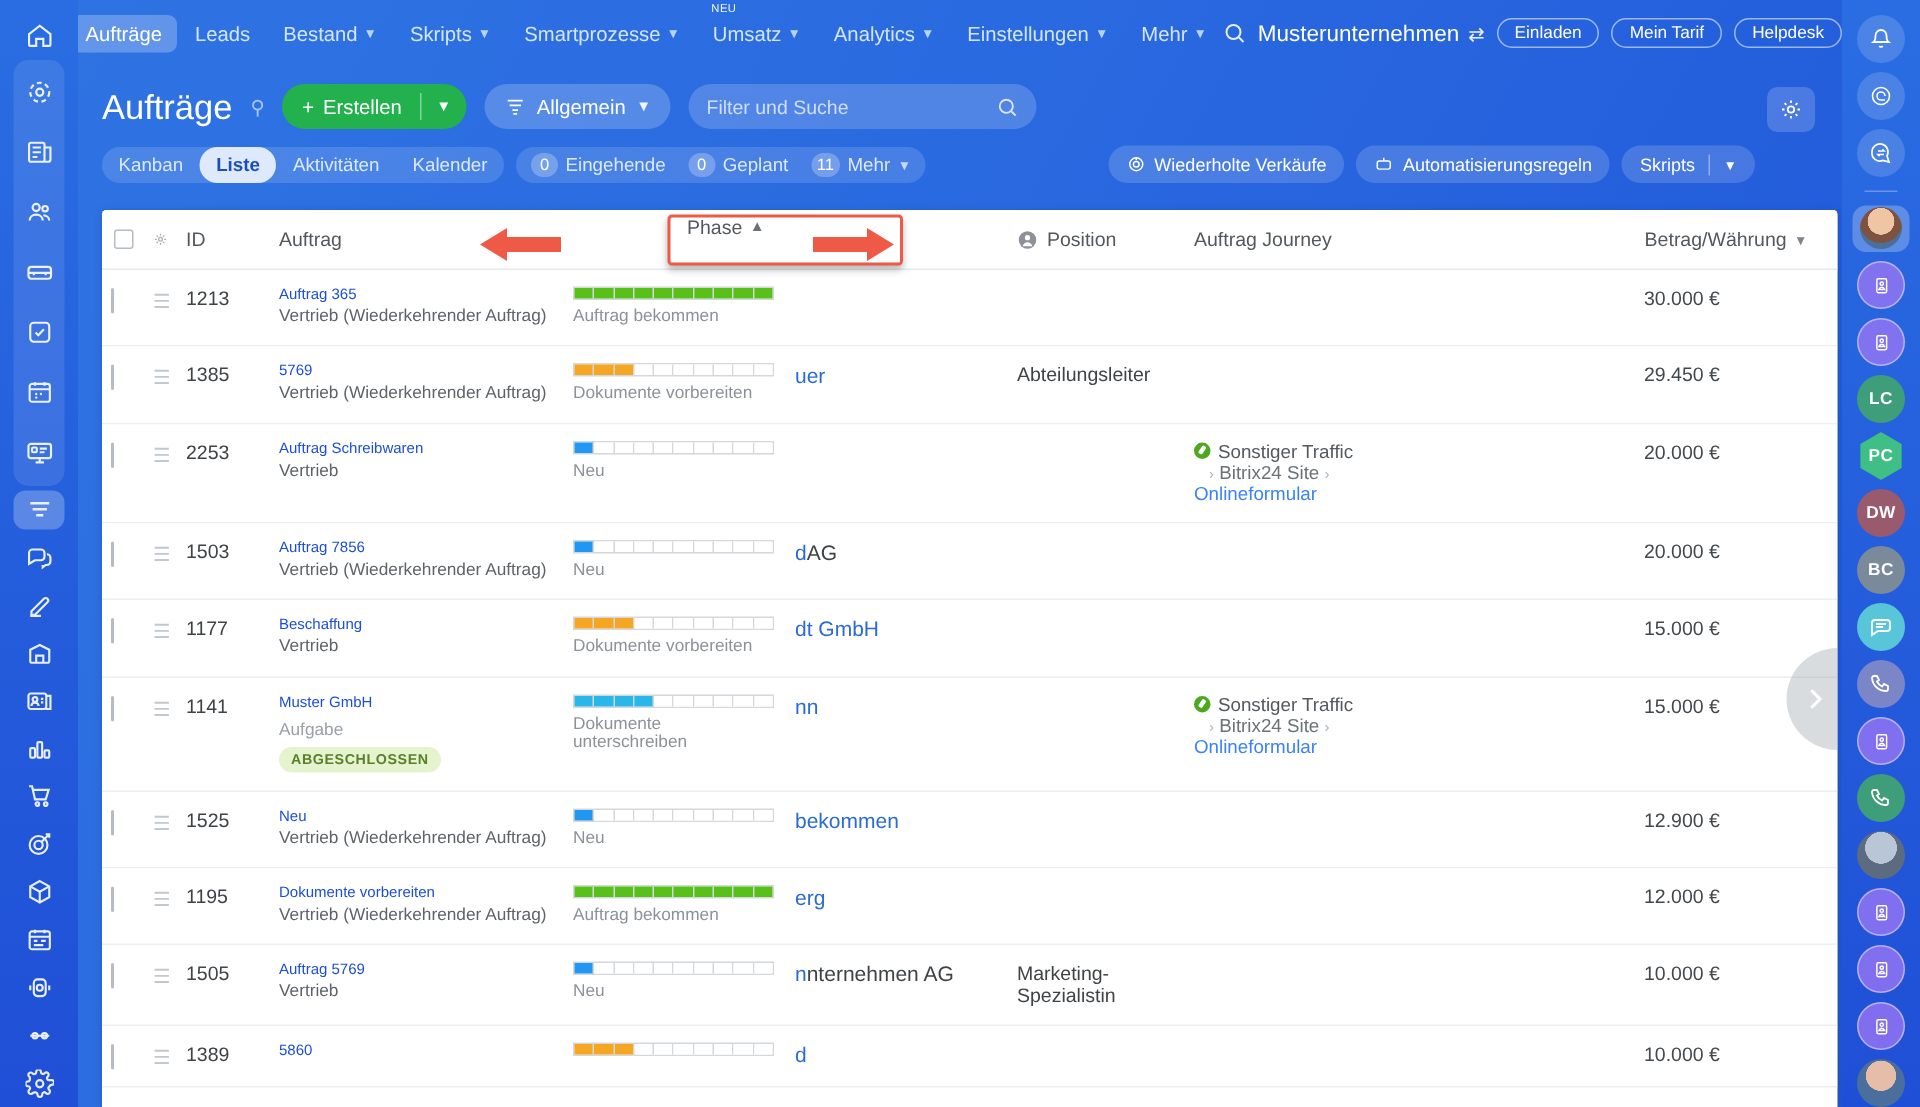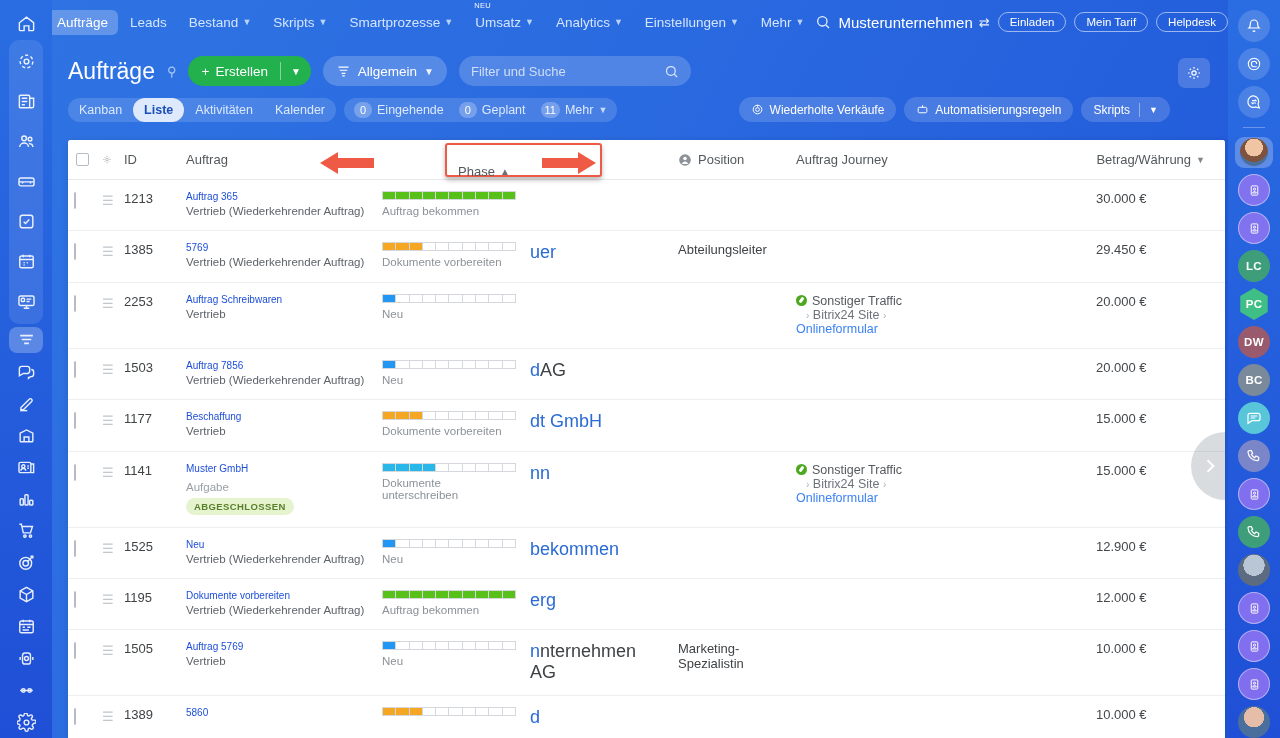--- a/index.html
+++ b/index.html
@@ -149,37 +149,37 @@
   .deal-sub { color: #5e6369; font-size: 11.5px; line-height: 1.25; margin-top: 2px; }
   .deal-sub2 { color: #9aa0a6; font-size: 11.5px; margin-top: 7px; }
   .tag-done {
     display: inline-block; margin-top: 5px; background: #e6f3cf; color: #59802a;
     font-size: 9.5px; font-weight: bold; letter-spacing: .4px; border-radius: 9px; padding: 3px 8px;
   }
   .pbar { width: 134px; height: 9px; display: flex; border: 1px solid #d4d8dc; background: #fff; }
   .pseg { flex: 1; border-right: 1px solid #d4d8dc; }
   .pseg:last-child { border-right: none; }
   .pstage { color: #8c9298; font-size: 11.5px; margin-top: 5px; }
-  .person { color: #2a6bd4; font-size: 18px; cursor: pointer; }
+  .person { color: #2a6bd4; font-size: 14px; cursor: pointer; }
   .cj-line1 { display: flex; align-items: center; gap: 5px; color: #54595e; font-size: 12.5px; }
   .cj-dot { width: 11px; height: 11px; border-radius: 50%; background: #4ca81e; position: relative; flex: 0 0 auto;}
   .cj-dot::after { content:""; position:absolute; left: 4px; top: 2px; width: 3px; height: 6px; background: #fff; transform: rotate(35deg); border-radius: 1px;}
   .cj-line2 { color: #6c7378; font-size: 12.5px; padding-left: 10px; }
   .cj-line2 .gt { color: #aeb4b9; font-size: 10px; }
   .cj-line3 { color: #3b82f6; font-size: 12.5px; }
   .amount { color: #43484c; font-size: 13px; }
 
   
   .hl-box {
     position: absolute; left: 377px; top: 3px; width: 157px; height: 34px;
     border: 2.5px solid #ef5a46; border-radius: 3px; pointer-events: none;
     box-shadow: 0 3px 5px rgba(0,0,0,.28);
     background: #fff; z-index: 2;
   }
-  .hl-label { position: absolute; left: 390px; top: 24px; z-index: 3; font-size: 13px; color: #53585c; display:flex; align-items:center; gap:5px;}
+  .hl-label { position: absolute; left: 390px; top: 4px; z-index: 3; font-size: 13px; color: #53585c; display:flex; align-items:center; gap:5px;}
   .arrow-l, .arrow-r { position: absolute; z-index: 4; }
   .arrow-l { left: 318px; top: 150px; }
   .arrow-r { left: 540px; top: 150px; }
 
   
   .scroll-fab {
     position: absolute; right: -34px; top: 292px; width: 68px; height: 68px;
     border-radius: 50%; background: rgba(140,148,158,.33);
     display: flex; align-items: center; justify-content: center; z-index: 8; cursor: pointer;
   }

